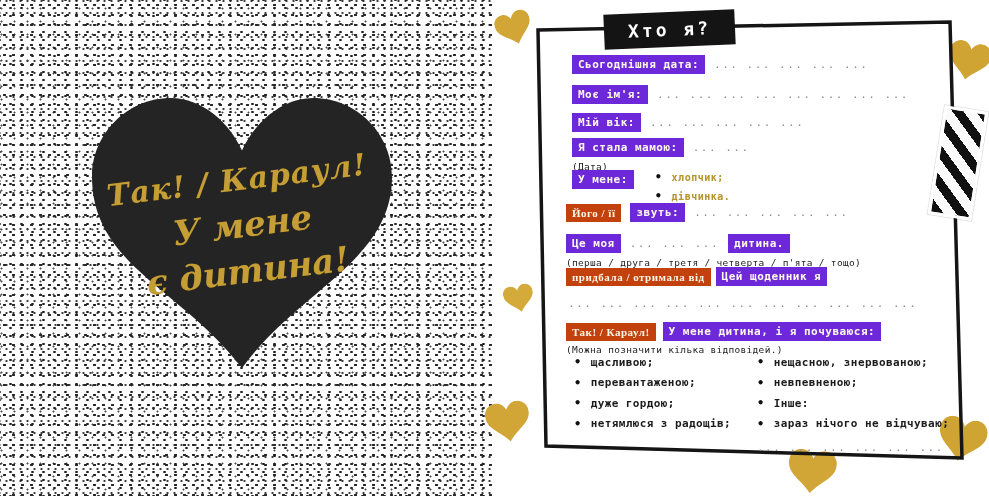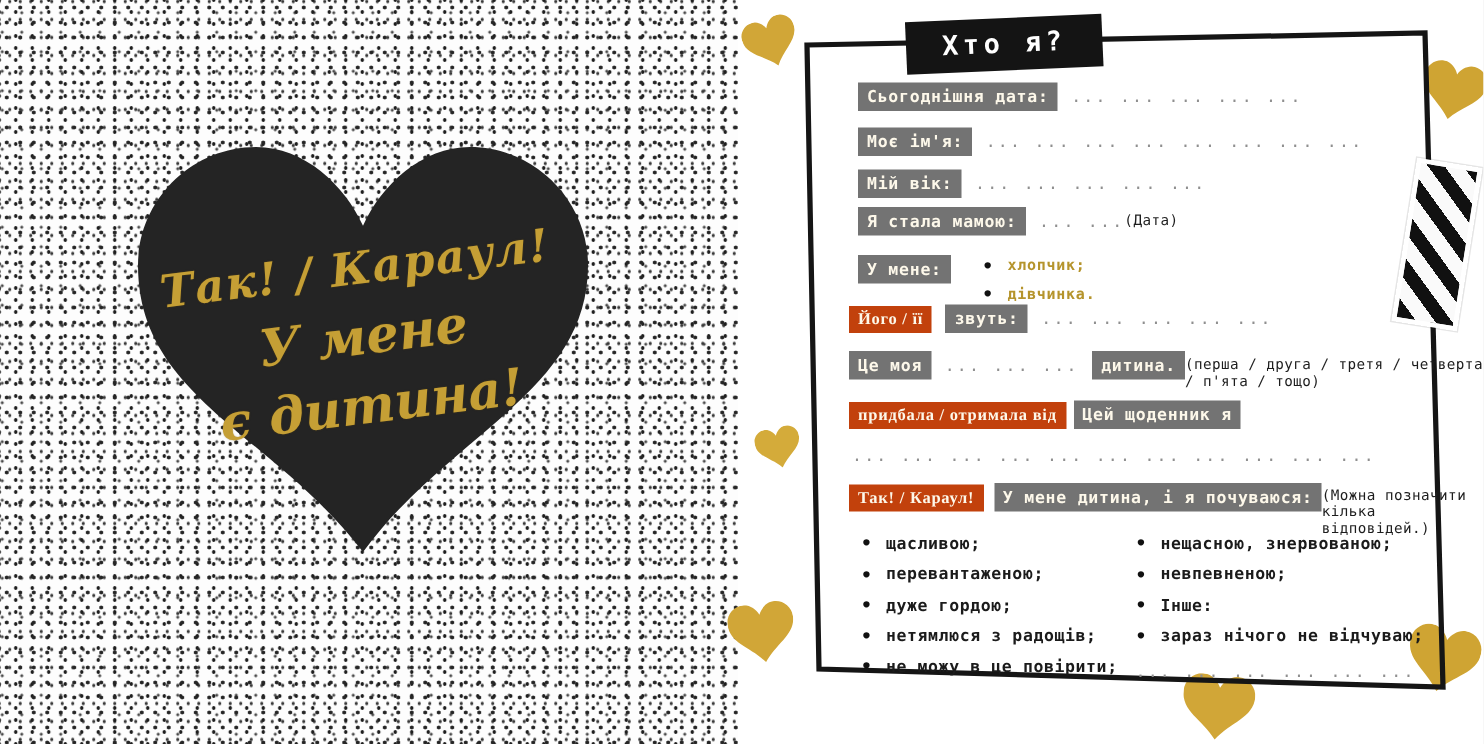--- a/index.html
+++ b/index.html
@@ -44,25 +44,25 @@
   }
 
   .title-box {
     position:absolute; left:604px; top:12px;
     background:#141414; color:#ffffff;
     padding:7px 24px; font-size:18px; font-weight:bold; letter-spacing:3px;
     transform:rotate(-2.5deg); white-space:nowrap;
   }
 
   .row { position:absolute; display:flex; align-items:center; gap:9px; white-space:nowrap; }
-  .row-col { position:absolute; display:flex; flex-direction:row; align-items:flex-start;justify-content:space-between; }
+  .row-col { position:absolute; display:flex; flex-direction:column; align-items:flex-start;justify-content:space-between; }
   .row-col .inner { display:flex; align-items:center; gap:9px; white-space:nowrap; }
 
   .lbl {
-    background:#737373; color:#fdf8ea; padding:3px 6px;
+    background:#6d28d9; color:#fdf8ea; padding:3px 6px;
     font-size:11px; font-weight:bold; letter-spacing:.5px; white-space:nowrap;
   }
   .lbl.dark { background:#c2410c;font-family:Liberation Serif, serif; }
 
   .dots { color:#8f8f8f; font-size:11px; letter-spacing:1.5px; white-space:nowrap; }
   .hint { font-size:9.5px; color:#1d1d1d; margin-top:4px; letter-spacing:.3px; }
 
   .opts { display:flex; flex-direction:column; gap:5px; }
   .opt  { display:flex; align-items:center; gap:9px; font-size:10px; font-weight:bold;
           color:#b5942c; letter-spacing:.5px; cursor:default; }
@@ -180,21 +180,20 @@
       <span class="lbl">У мене дитина, і я почуваюся:</span>
     </div>
     <span class="hint" style="margin-top:3px">(Можна позначити кілька відповідей.)</span>
   </div>
 
   <ul class="feel-list" style="left:574px;top:352px">
     <li>щасливою;</li>
     <li>перевантаженою;</li>
     <li>дуже гордою;</li>
     <li>нетямлюся з радощів;</li>
-    <li>не можу в це повірити;</li>
   </ul>
 
   <ul class="feel-list" style="left:757px;top:352px">
     <li>нещасною, знервованою;</li>
     <li>невпевненою;</li>
     <li>Інше:</li>
     <li>зараз нічого не відчуваю;</li>
     <span class="dots">... ... ... ... ... ...</span>
   </ul>
 

